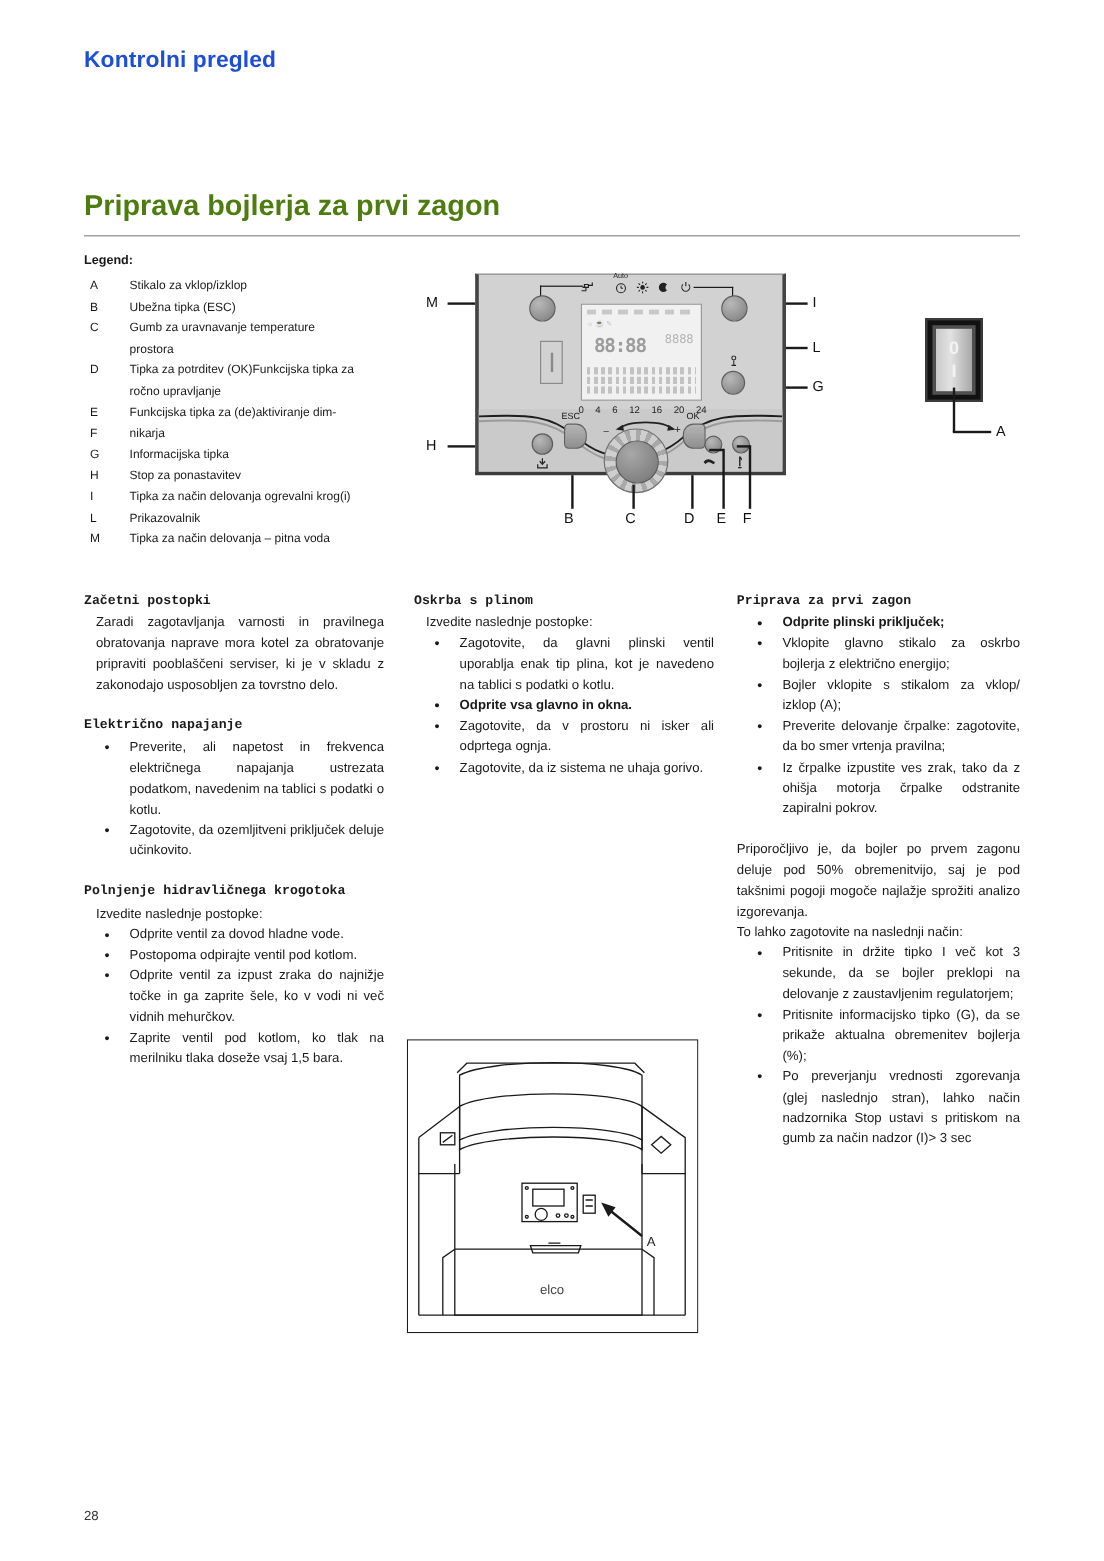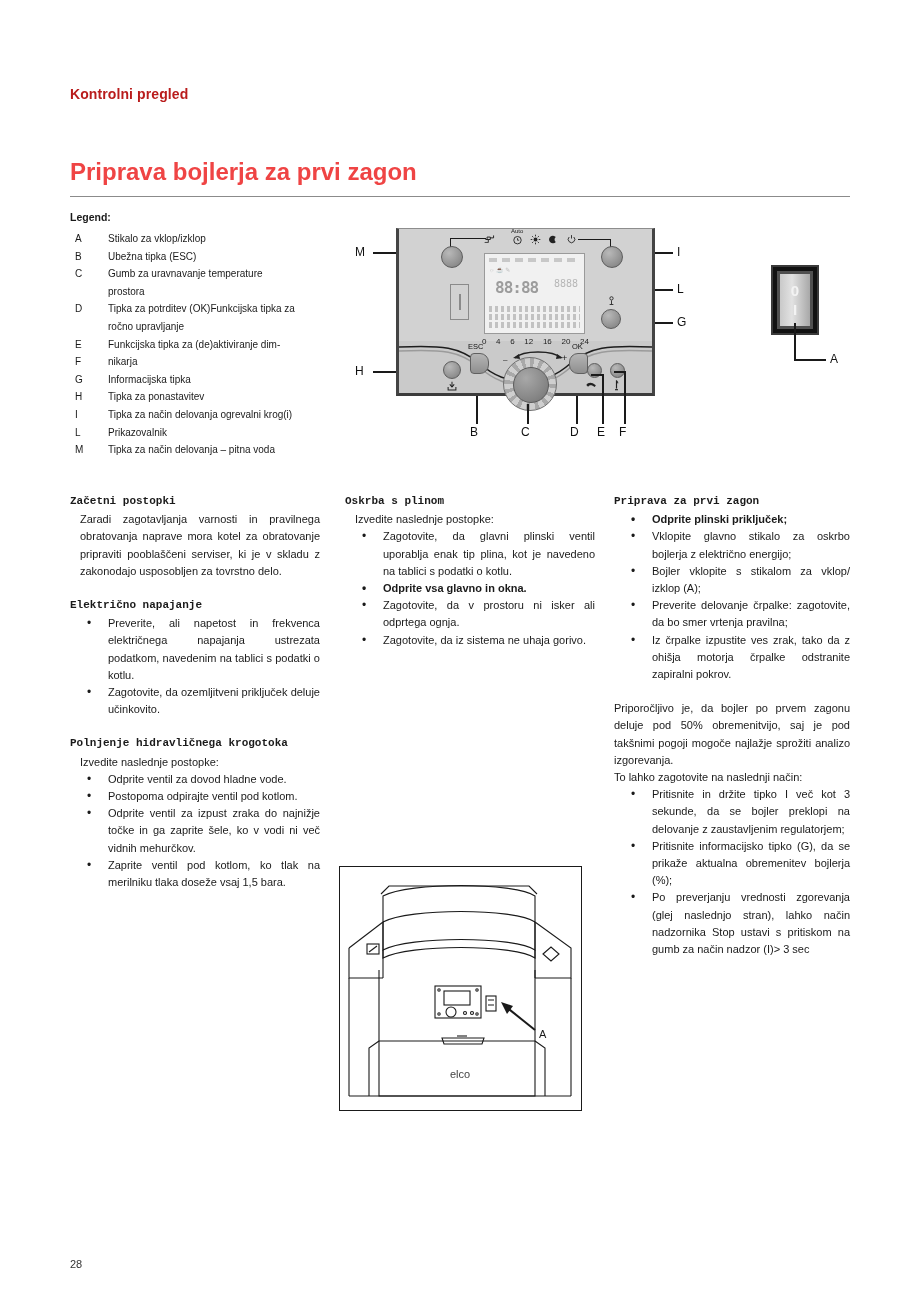--- a/index.html
+++ b/index.html
@@ -13,32 +13,31 @@
     position: relative;
     overflow: hidden;
   }
 
   .page { position: relative; width: 920px; height: 1301px; padding: 0; }
 
   
   .running-head {
     position: absolute;
     left: 70px; top: 40px;
-    font-size: 14px;
+    font-size: 19px;
     font-weight: bold;
     letter-spacing: .1px;
-    color: #b91c1c;
-    margin-top: 46px;
+    color: #1d4ed8;
   }
   .chapter-title {
     position: absolute;
     left: 70px; top: 158px;
     font-size: 24px;
     font-weight: bold;
-    color: #ef4444;
+    color: #4d7c0f;
   }
   .title-rule {
     position: absolute;
     left: 70px; top: 196px;
     width: 780px; height: 1px;
     background: #8b8b8b;
   }
 
   
   .legend { position: absolute; left: 70px; top: 211px; width: 265px; }
@@ -229,21 +228,21 @@
     <div class="legend-row">
       <span class="legend-key">F</span>
       <span class="legend-val">nikarja</span>
     </div>
     <div class="legend-row">
       <span class="legend-key">G</span>
       <span class="legend-val">Informacijska tipka</span>
     </div>
     <div class="legend-row">
       <span class="legend-key">H</span>
-      <span class="legend-val">Tipka za ponastavitev</span>
+      <span class="legend-val">Stop za ponastavitev</span>
     </div>
     <div class="legend-row">
       <span class="legend-key">I</span>
       <span class="legend-val">Tipka za način delovanja ogrevalni krog(i)</span>
     </div>
     <div class="legend-row">
       <span class="legend-key">L</span>
       <span class="legend-val">Prikazovalnik</span>
     </div>
     <div class="legend-row">

